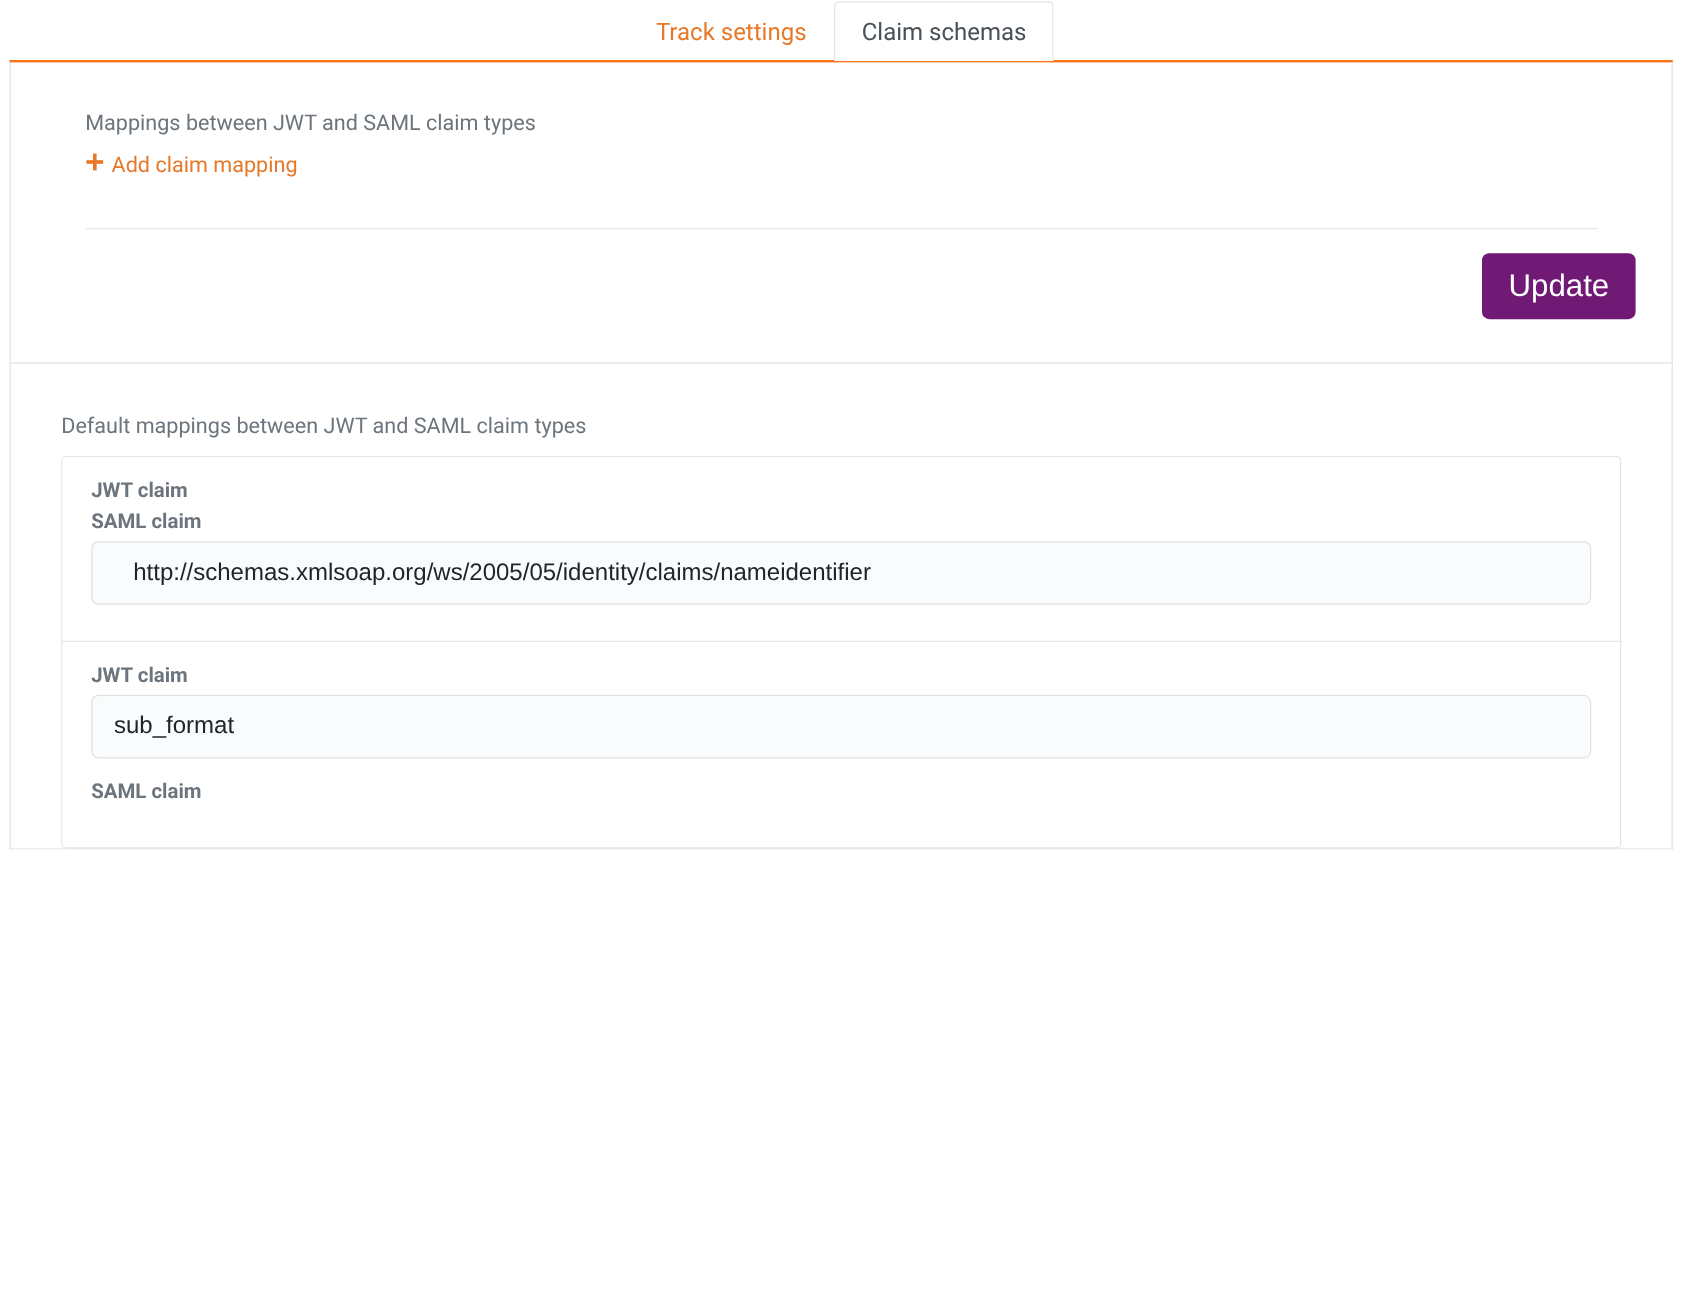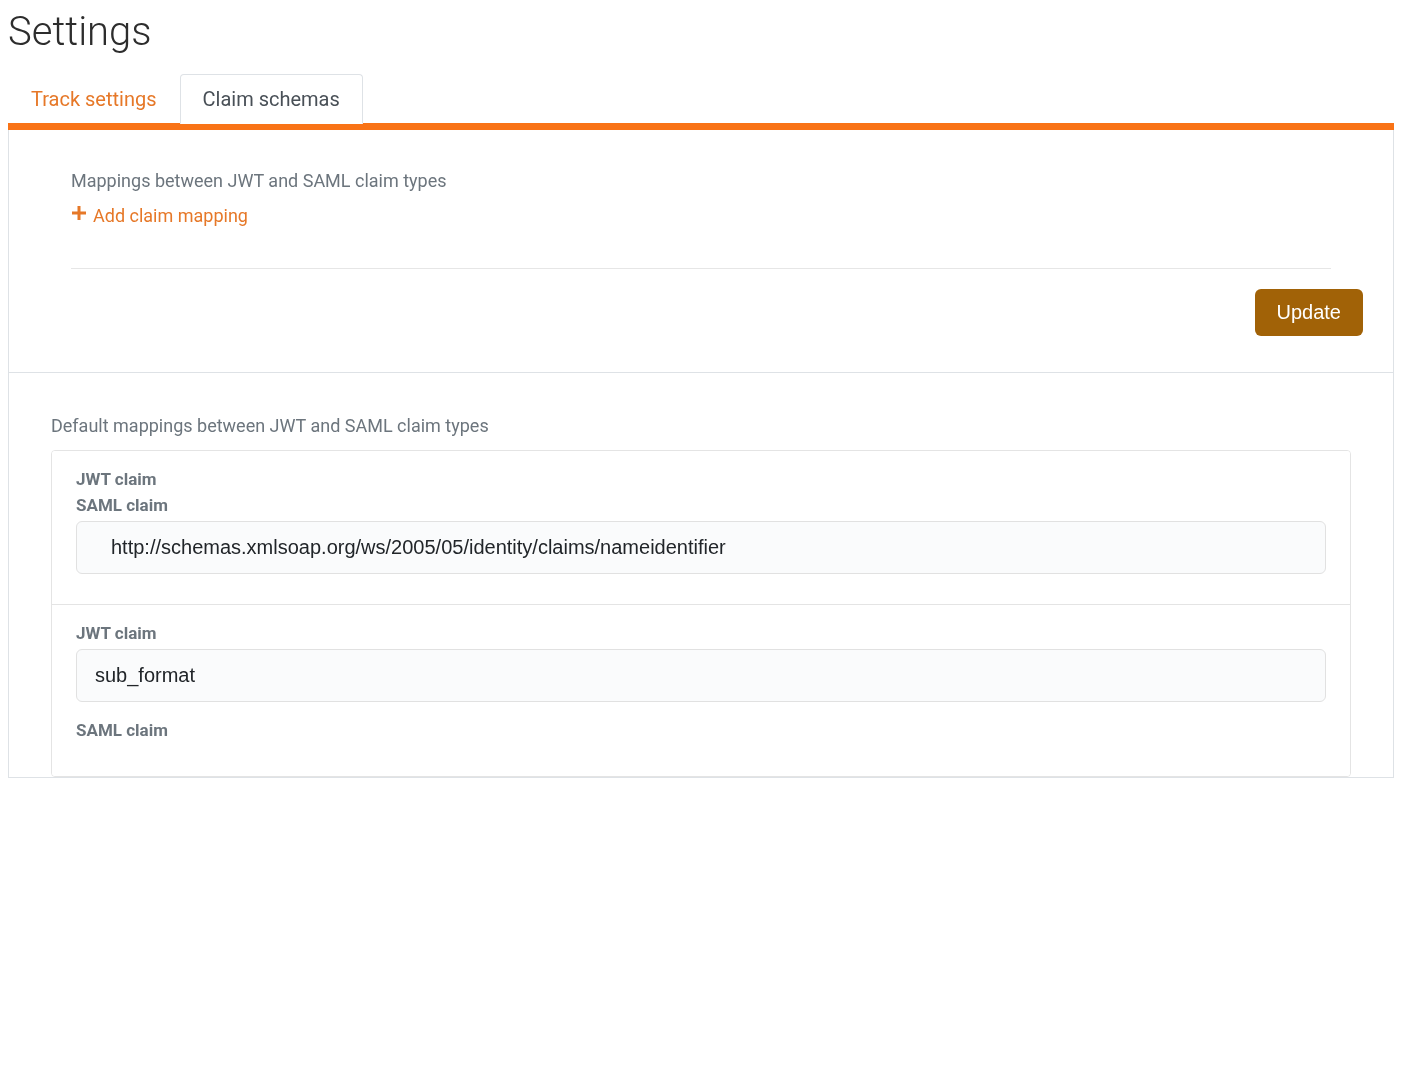--- a/index.html
+++ b/index.html
@@ -17,22 +17,23 @@
       padding: 0 8px;
     }
     h1.page-title {
       font-size: 40px;
       font-weight: 300;
       color: #2d2d2d;
       margin: 8px 0 18px 0;
     }
     .tabs {
       display: flex;
-      border-bottom: 7px solid #f97316;
+      border-bottom: 2px solid #f97316;
       position: relative;
+      justify-content: center;
     }
     .tab {
       padding: 12px 22px;
       font-size: 20px;
       cursor: pointer;
       border: 1px solid transparent;
       border-top-left-radius: 4px;
       border-top-right-radius: 4px;
       color: #e67828;
       position: relative;
@@ -72,25 +73,25 @@
     .divider {
       border: none;
       border-top: 1px solid #e6e6e6;
       margin: 42px 0 20px 0;
     }
     .actions {
       display: flex;
       justify-content: flex-end;
     }
     .btn-primary {
-      background: #a16207;
+      background: #701a75;
       color: #fff;
       border: none;
       padding: 12px 22px;
-      font-size: 20px;
+      font-size: 26px;
       border-radius: 6px;
       cursor: pointer;
     }
     .panel2 {
       border: 1px solid #dee2e6;
       border-top: none;
       padding: 42px 42px 0 42px;
     }
     .mapping-card-container {
       border: 1px solid #e4e4e4;
@@ -123,21 +124,20 @@
     }
     .field-input:last-child {
       margin-bottom: 0;
       padding-left: 34px;
     }
   </style>
 </head>
 <body>
 
 <div class="page">
-  <h1 class="page-title">Settings</h1>
 
   <div class="tabs">
     <div class="tab">Track settings</div>
     <div class="tab active">Claim schemas</div>
   </div>
 
   <div class="panel">
     <div style="padding: 0 32px;">
       <div class="section-text">Mappings between JWT and SAML claim types</div>
       <a class="add-link">

